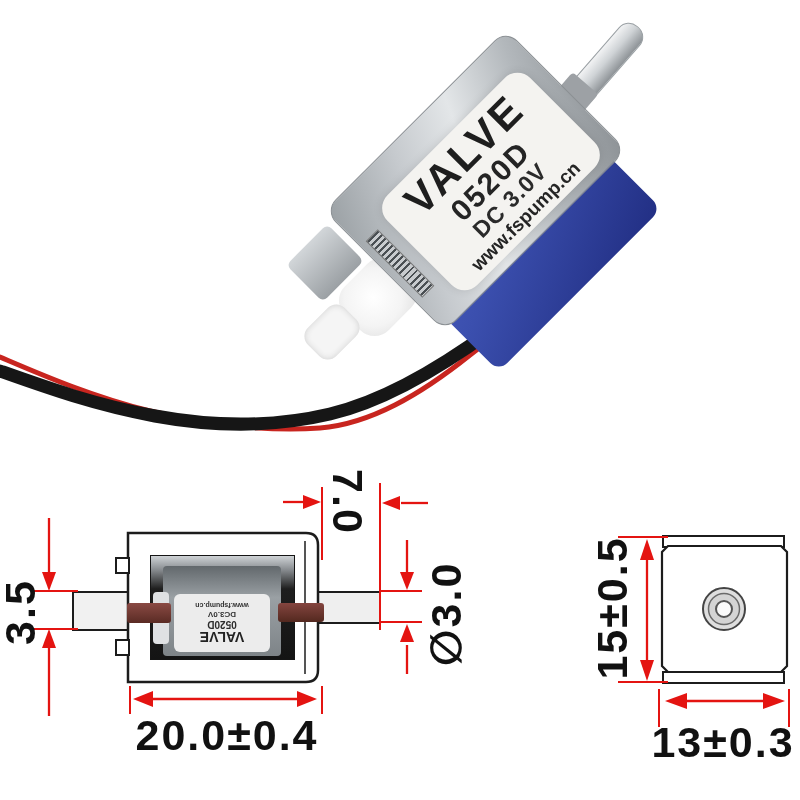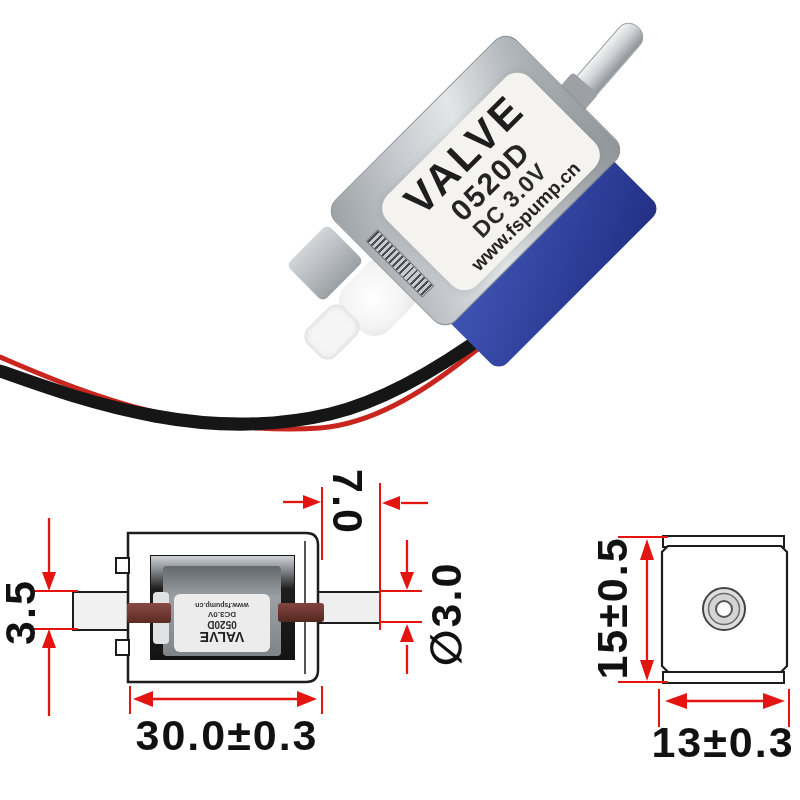--- a/index.html
+++ b/index.html
@@ -153,17 +153,17 @@
     <span class="s1">VALVE</span>
     <span class="s2">0520D</span>
     <span class="s3">DC3.0V</span>
     <span class="s4">www.fspump.cn</span>
   </div>
 </div>
 <div class="abs stub-left"></div>
 <div class="abs stub-right"></div>
 
 <div class="dim" style="left:20px;top:612px;--r:-90deg;">3.5</div>
-<div class="dim" style="left:227px;top:735px;">30.0±0.3</div>
+<div class="dim" style="left:227px;top:735px;">20.0±0.4</div>
 <div class="dim" style="left:347px;top:502px;--r:90deg;">7.0</div>
 <div class="dim" style="left:446px;top:614px;--r:-90deg;">∅3.0</div>
 <div class="dim" style="left:612px;top:608px;--r:-90deg;">15±0.5</div>
 <div class="dim" style="left:723px;top:742px;">13±0.3</div>
 
 </body></html>

